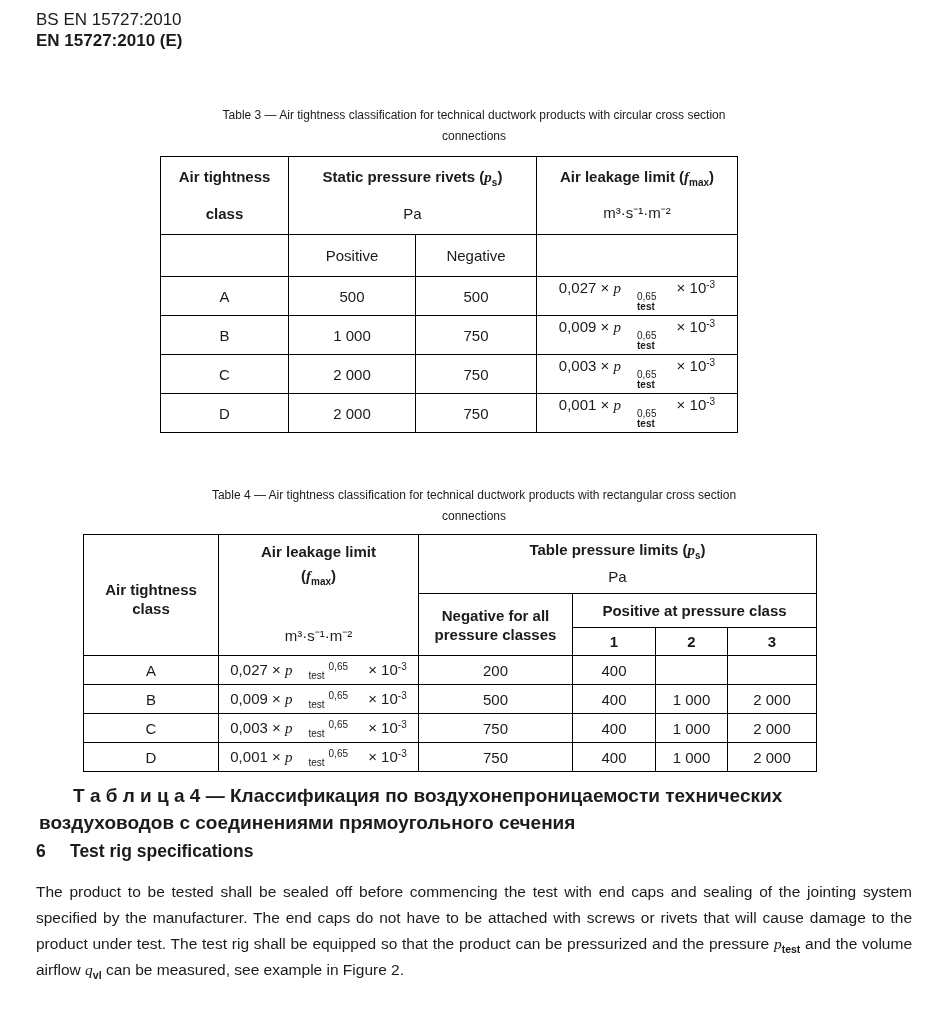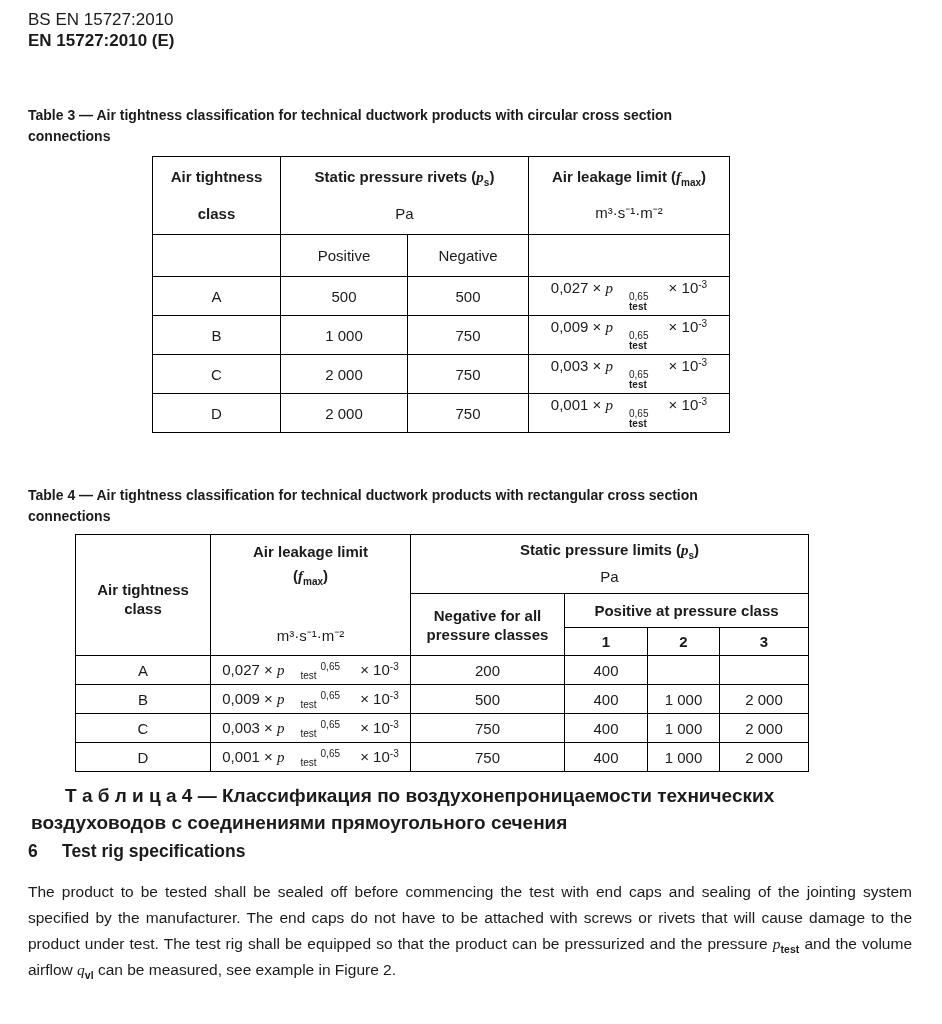--- a/index.html
+++ b/index.html
@@ -3,28 +3,28 @@
 <meta charset="utf-8">
 <style>
   html, body { margin: 0; padding: 0; }
   body {
     width: 942px; height: 1024px;
     background: #ffffff;
     color: #1b1b1b;
     font-family: "Liberation Sans", sans-serif;
     overflow: hidden;
   }
-  .page { box-sizing: border-box; width: 942px; height: 740px; padding: 9px 30px 0 28px; }
+  .page { box-sizing: border-box; width: 942px; height: 740px; padding: 9px 30px 0 36px; }
 
   
   .doc-ref { font-size: 17px; line-height: 21px; }
   .doc-ref .l2 { font-weight: 700; }
 
   
-  .tbl-title { text-align: left; font-weight: 700; font-size: 14px; line-height: 21px; }
+  .tbl-title { text-align: center; font-weight: 400; font-size: 12px; line-height: 21px; }
   .t3title { margin-top: 54px; }
   .t4title { margin-top: 52px; }
 
   
   table.tbl { border-collapse: collapse; table-layout: fixed; }
   .tbl th, .tbl td {
     border: 1.5px solid #000;
     text-align: center; vertical-align: middle;
     font-size: 15px; padding: 0;
   }
@@ -184,21 +184,21 @@
         <div class="spread t4leak">
           <div>
             <div>Air leakage limit</div>
             <div class="fmaxline"><span>(</span><i class="var">f</i><sub>max</sub><span>)</span></div>
           </div>
           <div class="reg">m³·s⁻¹·m⁻²</div>
         </div>
       </th>
       <th colspan="4">
         <div class="spread t4static">
-          <span><span>Static pressure limits (</span><i class="var">p</i><sub>s</sub><span>)</span></span>
+          <span><span>Table pressure limits (</span><i class="var">p</i><sub>s</sub><span>)</span></span>
           <span class="reg">Pa</span>
         </div>
       </th>
     </tr>
     <tr style="height:30px">
       <th rowspan="2" class="negcell">Negative for all pressure classes</th>
       <th colspan="3">Positive at pressure class</th>
     </tr>
     <tr style="height:28px">
       <th>1</th>

